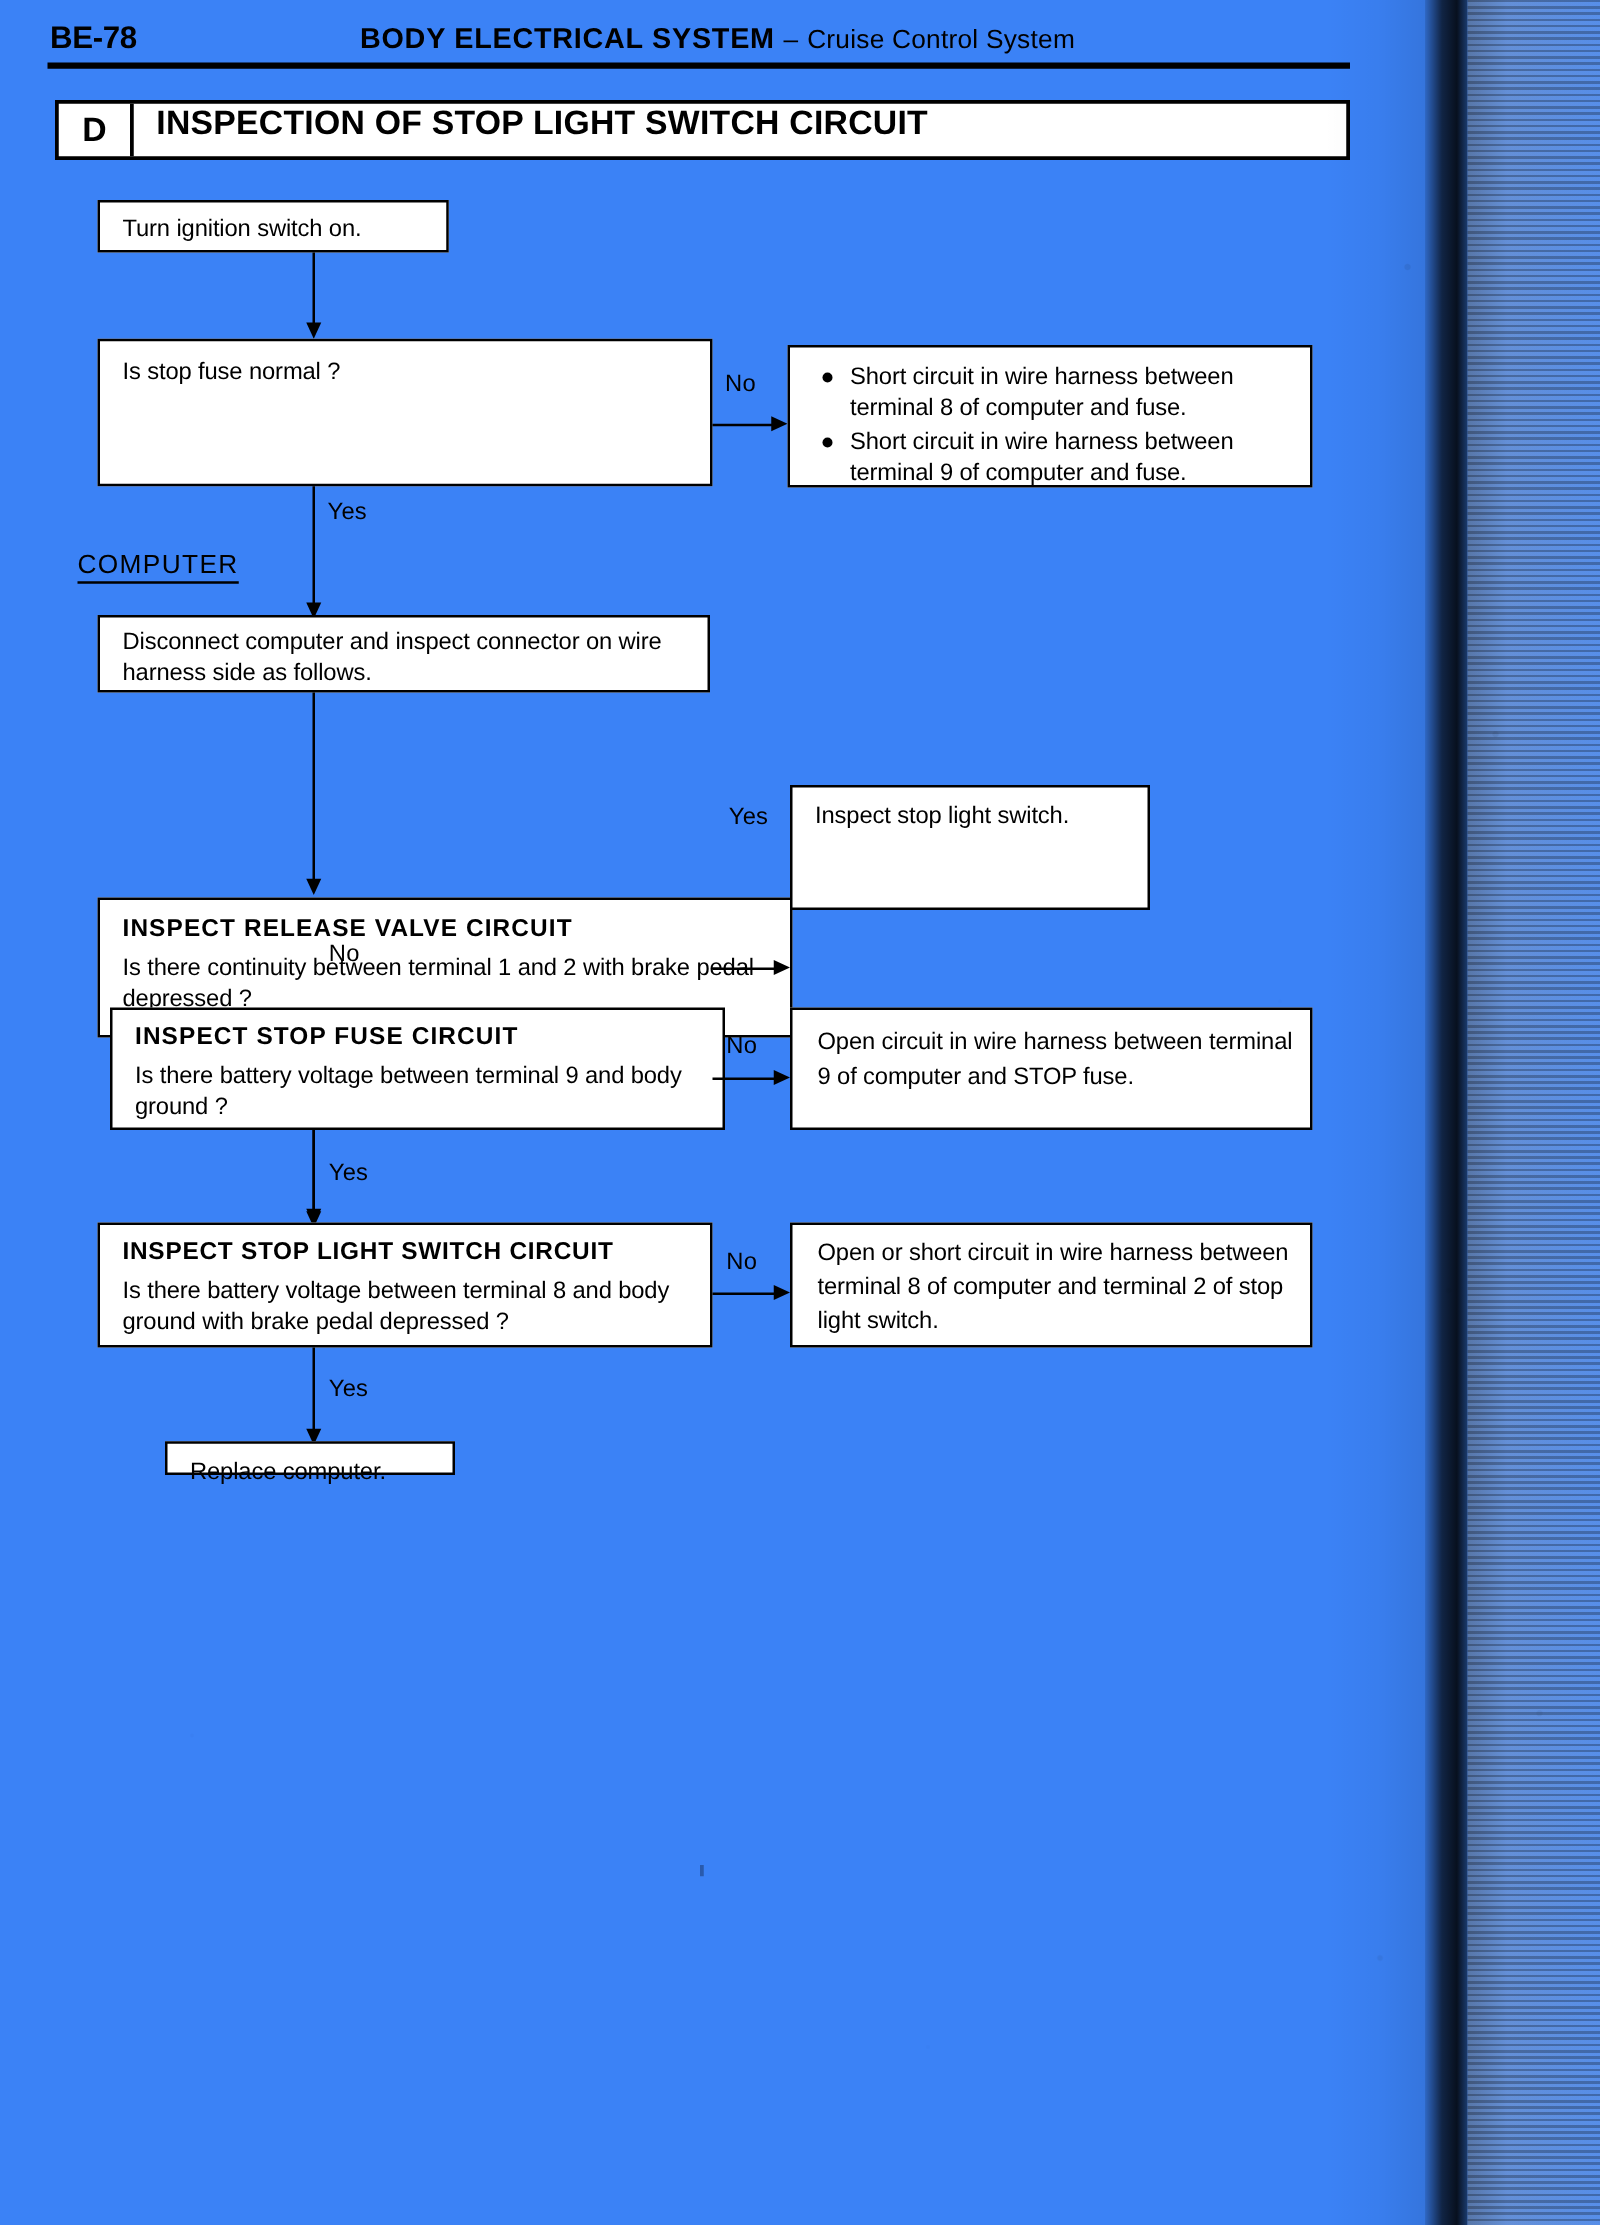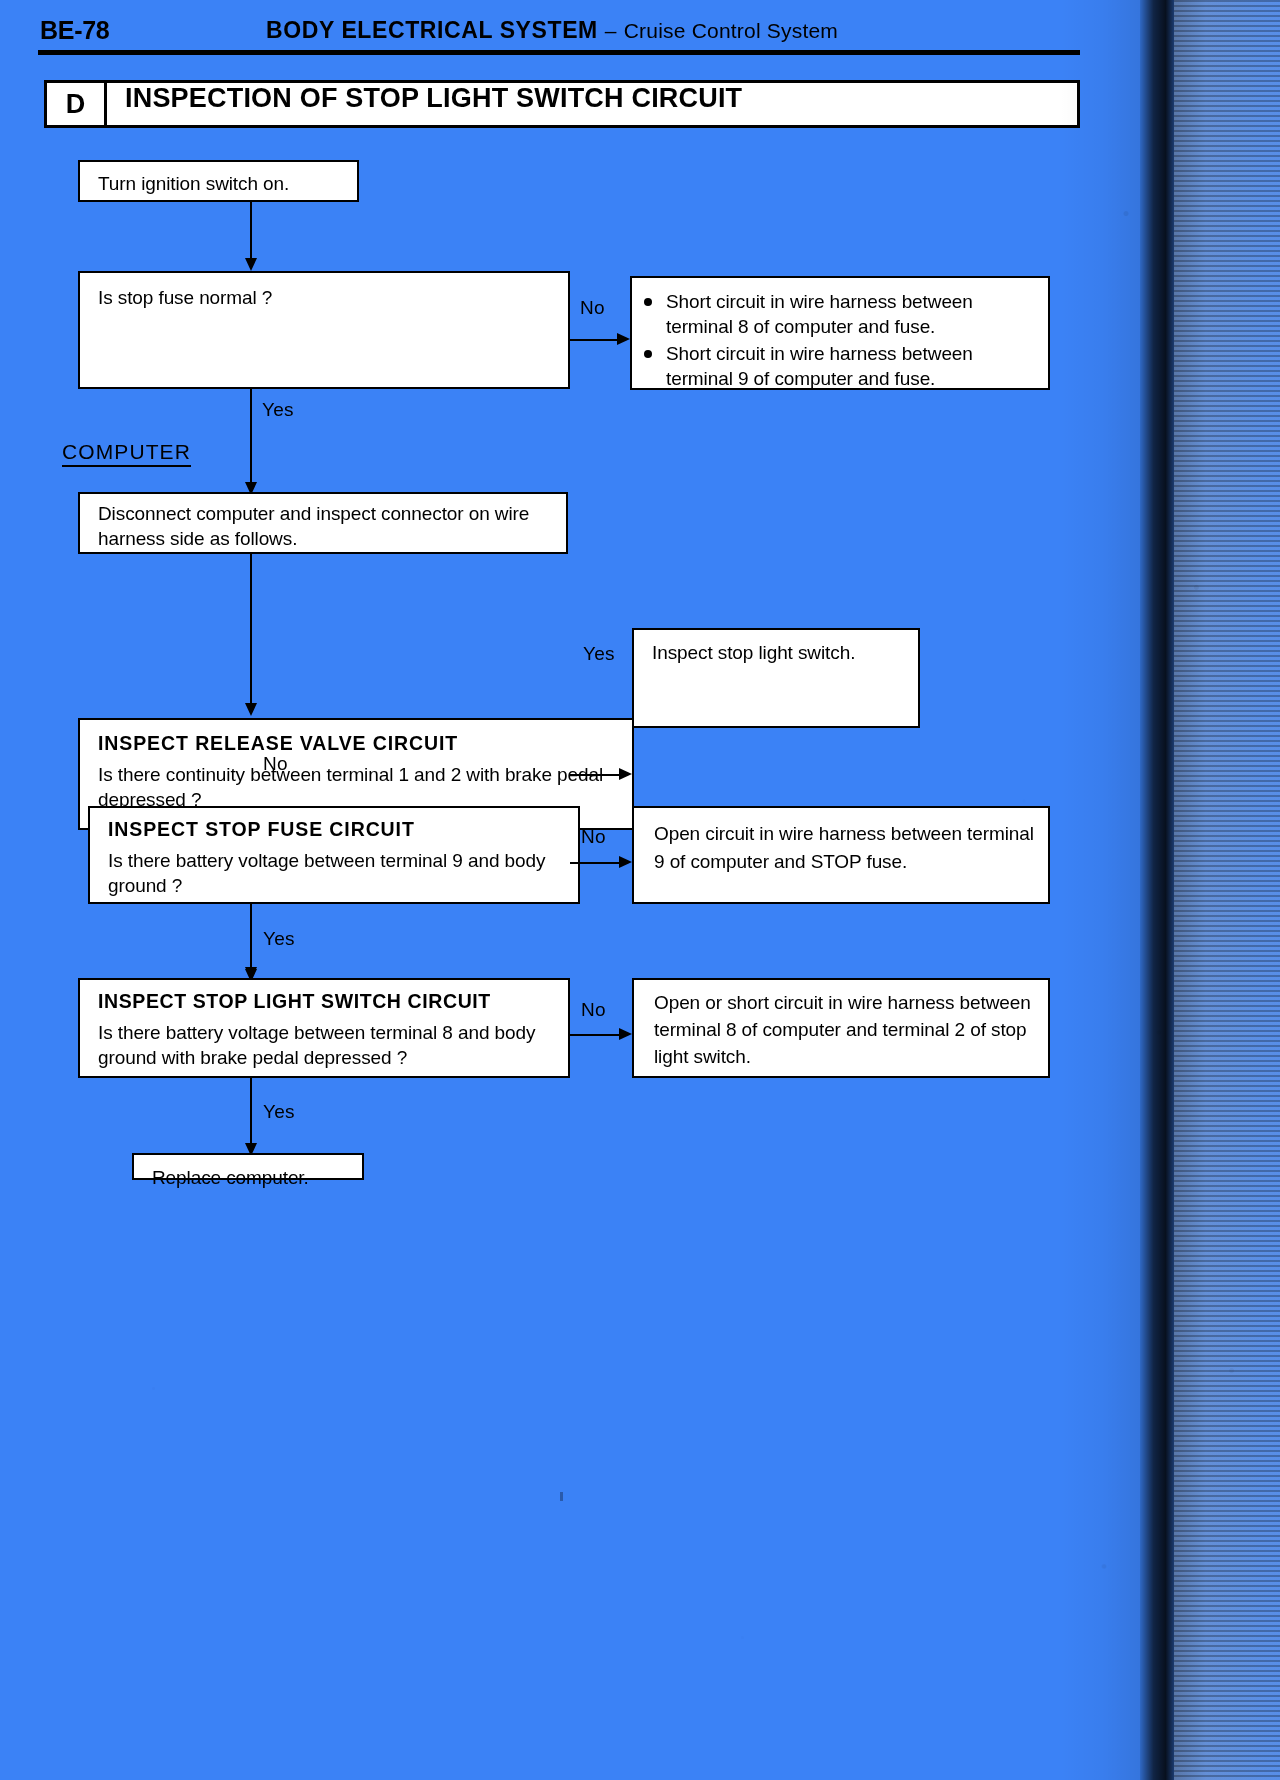--- a/index.html
+++ b/index.html
@@ -67,21 +67,21 @@
   }
   #folio {
     position: absolute;
     left: 0; top: 2px;
     font-size: 25px;
     font-weight: bold;
     letter-spacing: -0.3px;
   }
   #hdr-title {
     position: absolute;
-    left: 226px; top: 3px;
+    left: 248px; top: 3px;
     font-size: 23px;
     font-weight: bold;
     letter-spacing: 0.6px;
     white-space: nowrap;
   }
   #hdr-sub {
     font-weight: normal;
     font-size: 21px;
     letter-spacing: 0.2px;
   }
@@ -254,21 +254,21 @@
 
   <div class="fbox" style="left:78px; top:271px; width:492px; height:118px;">
     <div class="bdy pad" style="padding-top:12px;">Is stop fuse normal ?</div>
   </div>
 
   <div class="hline" style="left:570px; top:339px; width:50px;"></div>
   <div class="arr-right" style="left:617px; top:333px;"></div>
   <div class="elabel" style="left:580px; top:297px;">No</div>
 
   <div class="fbox" style="left:630px; top:276px; width:420px; height:114px;">
-    <ul class="blist" style="padding:11px 12px 0 6px;">
+    <ul class="blist" style="padding:11px 12px 0 6px;margin-left:14px;">
       <li>Short circuit in wire harness between terminal 8 of computer and fuse.</li>
       <li>Short circuit in wire harness between terminal 9 of computer and fuse.</li>
     </ul>
   </div>
 
   <div class="vline" style="left:250px; top:389px; height:103px;"></div>
   <div class="arr-down" style="left:245px; top:482px;"></div>
   <div class="elabel" style="left:262px; top:399px;">Yes</div>
 
   <div id="computer-label">COMPUTER</div>

